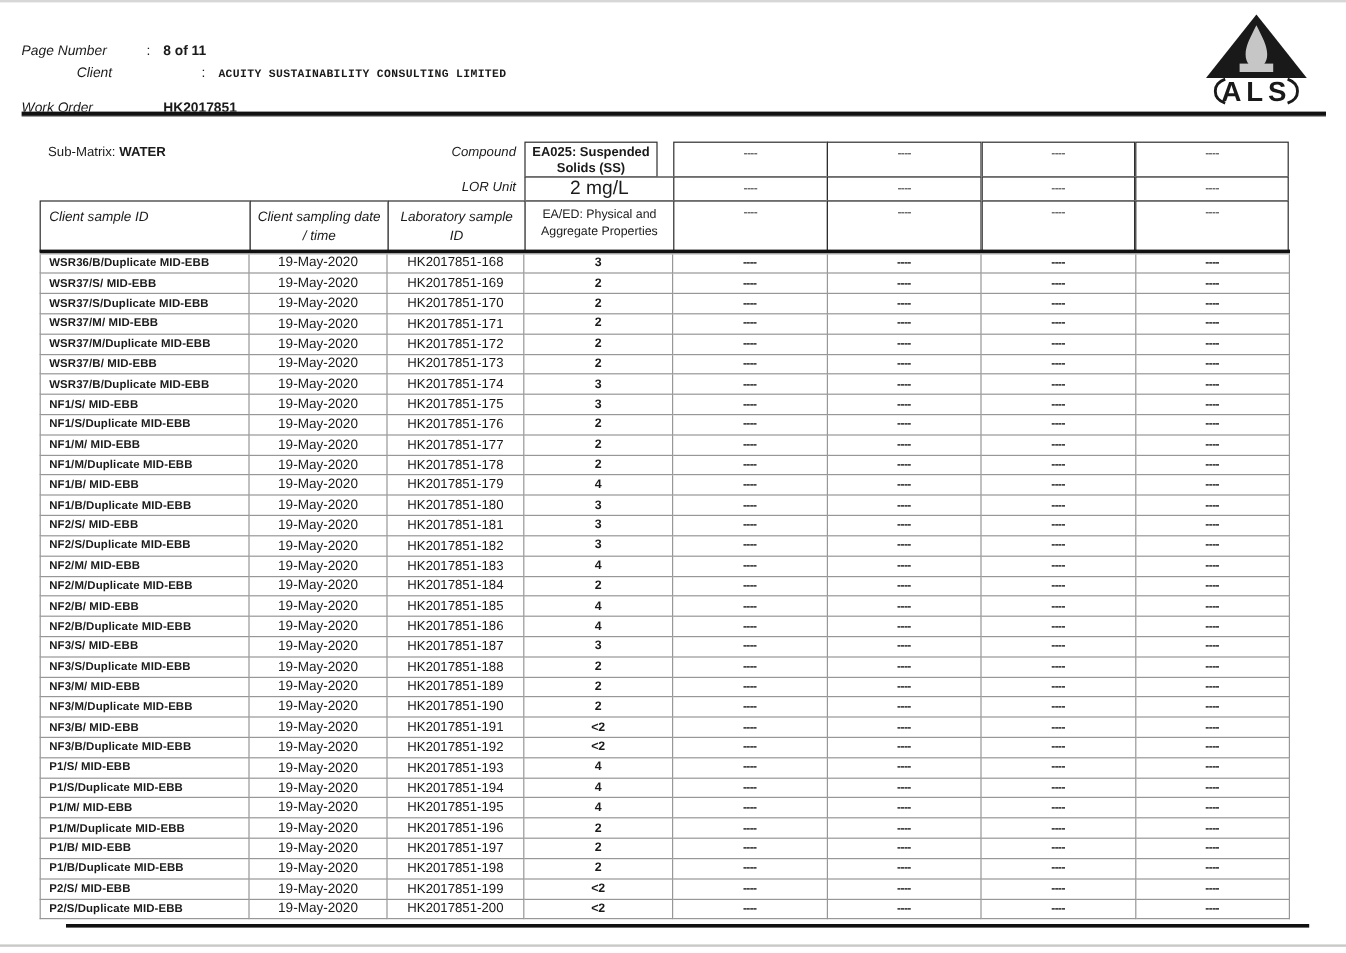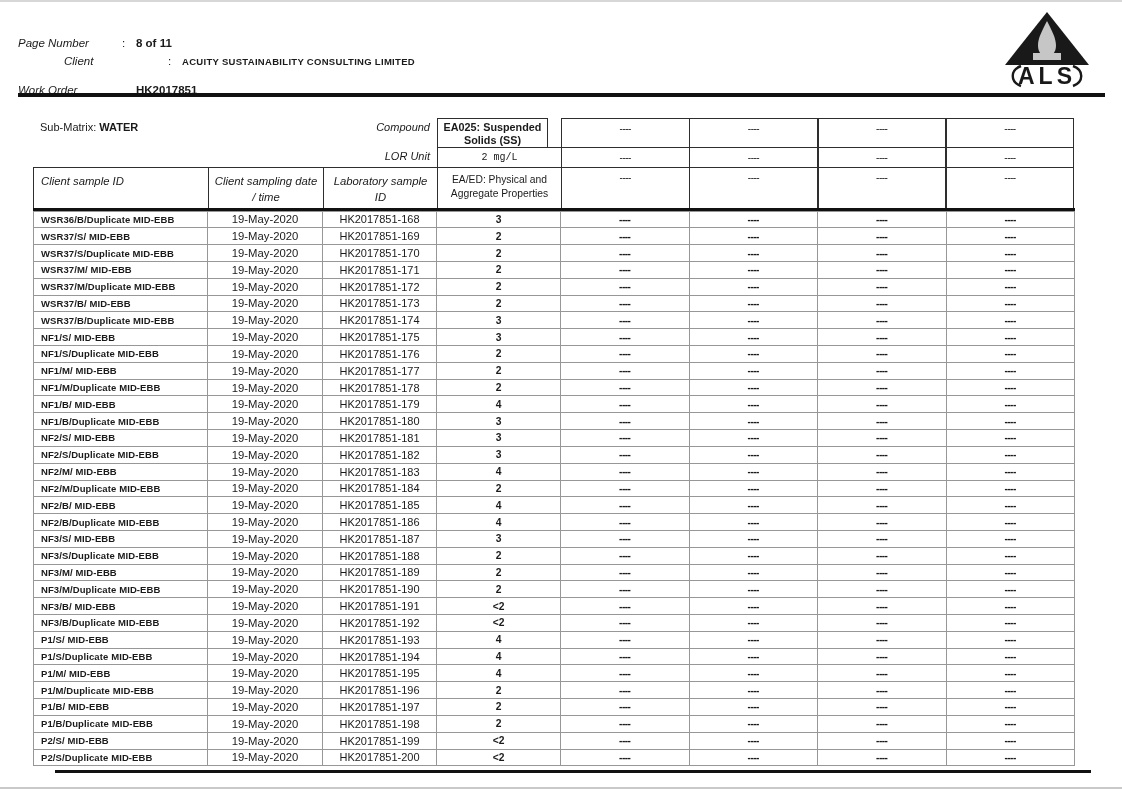--- a/index.html
+++ b/index.html
@@ -13,39 +13,39 @@
 
   
   .page-edge-top { left:0; top:0; width:1122px; height:2px; background:#d7d7d7; }
   .page-edge-bottom { left:0; top:787px; width:1122px; height:2px; background:#c9c9c9; }
 
   
   .hdr-row { left:18px; height:18px; display:grid; grid-template-columns:104px 14px auto; align-items:baseline; }
   .hdr-label { font-style:italic; font-size:11.5px; }
   .hdr-sep { font-size:11.5px; }
   .hdr-value { font-weight:bold; font-size:11.5px; white-space:nowrap; }
-  .hdr-value.small { font-size:9.5px; letter-spacing:0.3px; }
+  .hdr-value.small { font-size:9.5px; letter-spacing:0.3px;font-family:Liberation Mono, monospace; }
 
   .hdr-rule { left:18px; top:93px; width:1087px; height:2px; background:#ffffff;
               border-top:3px solid #111; border-bottom:1.5px solid #111; }
 
   
   .logo { left:988px; top:8px; width:118px; height:80px; }
 
   
   .submatrix { left:40px; top:121px; font-size:11px; white-space:nowrap; }
   .submatrix b { font-weight:bold; }
   .side-label { width:150px; text-align:right; font-style:italic; font-size:11px; }
 
   
   .hbox { border:1px solid #2e2e2e; background:#fff; overflow:hidden;
           display:flex; flex-direction:column; align-items:center; }
   .hbox.center { justify-content:center; }
   .ea-title { font-weight:bold; font-size:10.8px; line-height:13px; text-align:center; padding-top:2px; }
-  .ea-lor { font-size:10px;font-family:Liberation Mono, monospace; }
+  .ea-lor { font-size:16px; }
   .ea-method { font-size:10.3px; line-height:13.5px; text-align:center; padding-top:5px; }
   .col-hdr { font-style:italic; font-size:11.3px; line-height:16px; text-align:center; }
   .col-hdr.left { align-items:flex-start; text-align:left; padding:5px 0 0 7px; }
   .hdr-dash { font-size:10px; letter-spacing:-0.5px; padding-top:4px; }
   .hdr-dash.mid { padding-top:0; }
 
   .thick-sep { left:33px; top:207.5px; width:1042px; height:3px; background:#111; }
 
   
   #tbody { left:33px; top:210.5px; width:1042px; border-top:1px solid #979797; }

